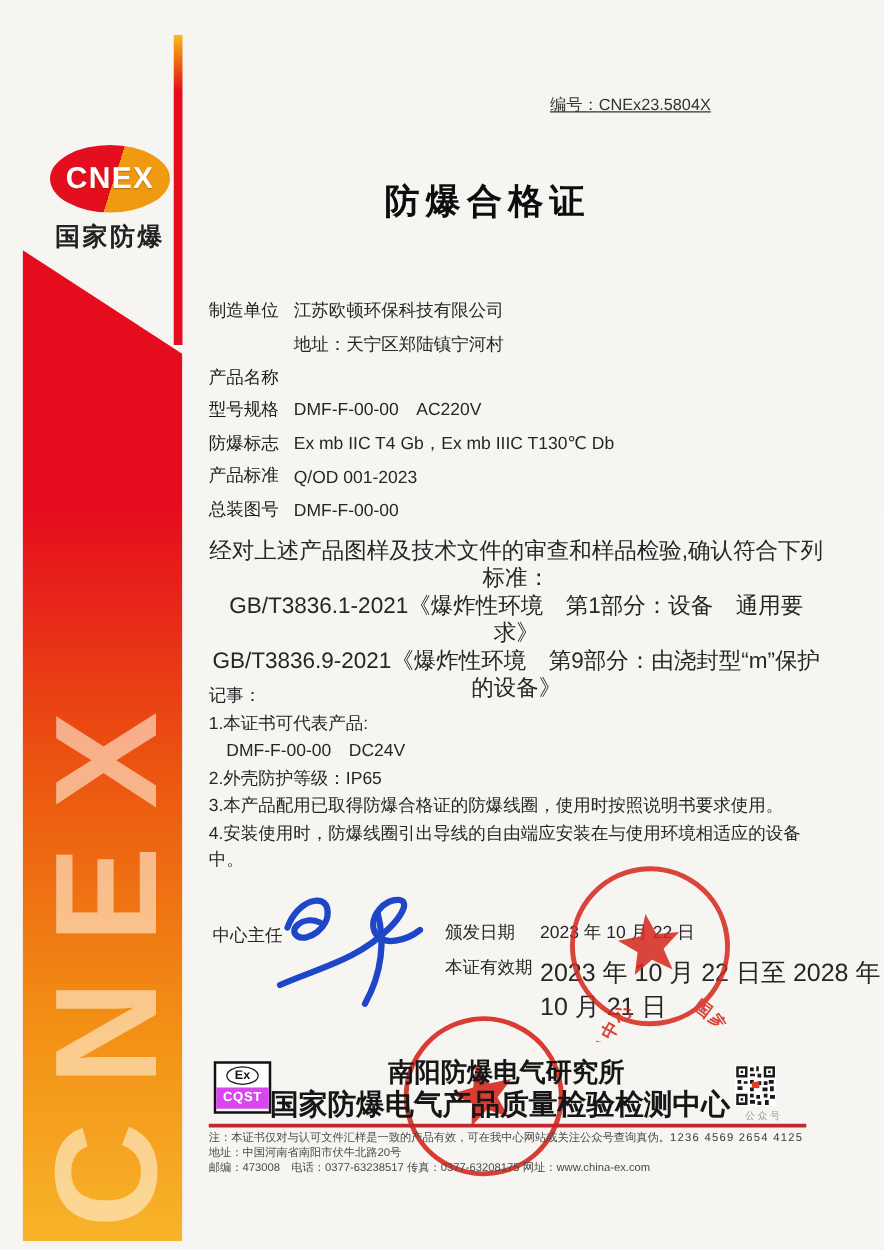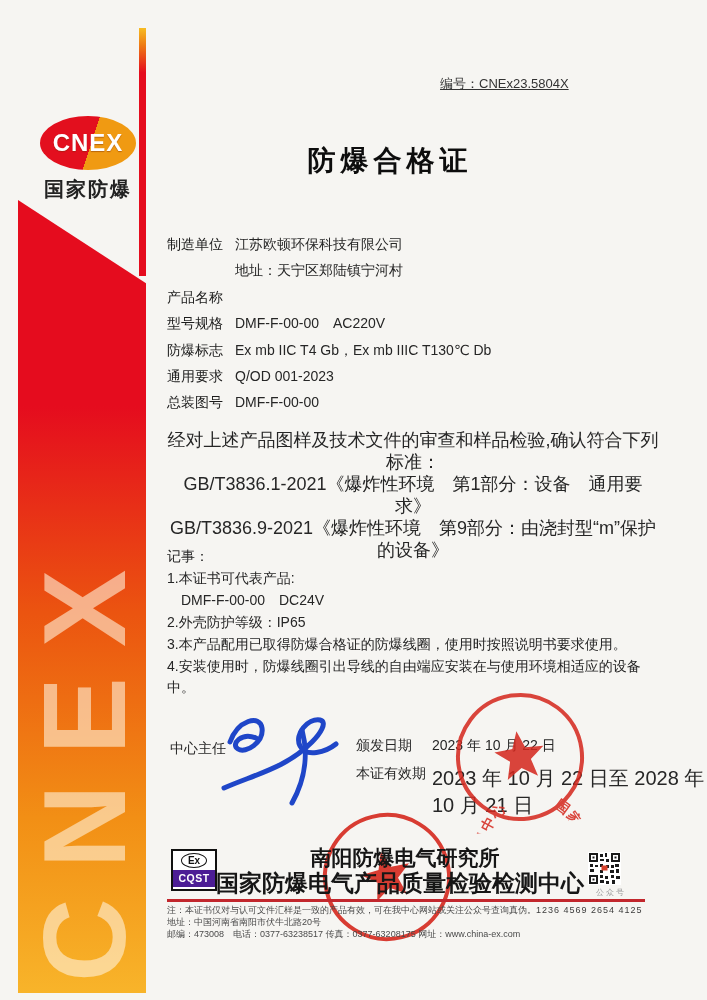--- a/index.html
+++ b/index.html
@@ -23,21 +23,21 @@
   .logo-caption{left:36px;top:176px;width:104px;text-align:center;font-size:20px;font-weight:600;
     color:#222;letter-spacing:2px;}
 
   
   .cert-no{left:440px;top:75px;font-size:13px;color:#333;text-decoration:underline;}
   .title{left:210px;top:142px;width:360px;text-align:center;font-size:28px;font-weight:800;
     letter-spacing:5px;color:#0d0d0d;}
 
   
   .fields{left:167px;top:236px;width:490px;font-size:14px;color:#262626;}
-  .frow{height:26.4px;display:flex;align-items:flex-start;}
+  .frow{height:26.4px;display:flex;align-items:center;}
   .flabel{width:68px;flex:0 0 68px;color:#1b1b1b;}
   .fvalue{flex:1;}
 
   
   .conformity{left:167px;top:429px;width:492px;font-size:18px;line-height:22px;color:#262626;text-align:center;}
   .notes{left:167px;top:546px;width:492px;font-size:14px;line-height:21.9px;color:#262626;}
 
   
   .director-label{left:170px;top:740px;font-size:14px;color:#262626;}
   .signature{left:216px;top:708px;width:140px;height:100px;}
@@ -49,21 +49,21 @@
   
   .stamp{opacity:.86;}
   .stamp1{left:450px;top:687px;width:140px;height:140px;transform:rotate(-8deg);}
   .stamp2{left:317px;top:807px;width:140px;height:140px;transform:rotate(-14deg);opacity:.9;}
 
   
   .cqst{left:171px;top:849px;width:46px;height:42px;border:2.5px solid #111;background:#fff;box-sizing:border-box;}
   .cqst-ex{height:19px;display:flex;align-items:center;justify-content:center;}
   .cqst-ex span{display:inline-block;width:26px;height:15px;border:1.5px solid #111;border-radius:50%;
     font-size:10px;font-weight:700;text-align:center;line-height:14px;box-sizing:border-box;color:#111;}
-  .cqst-bar{height:17px;background:#4c1d95;color:#fff;font-weight:700;font-size:10.5px;text-align:center;
+  .cqst-bar{height:17px;background:#d946ef;color:#fff;font-weight:700;font-size:10.5px;text-align:center;
     line-height:17px;letter-spacing:.5px;}
   .org-institute{left:240px;top:844px;width:330px;text-align:center;font-size:21px;font-weight:800;color:#161616;}
   .org-center{left:180px;top:868px;width:440px;text-align:center;font-size:23px;font-weight:800;color:#161616;}
   .qr{left:588px;top:852px;width:33px;height:33px;}
   .qr-caption{left:584px;top:887px;width:42px;text-align:right;font-size:8px;color:#9a9a9a;letter-spacing:2px;}
   .red-line{left:167px;top:899px;width:478px;height:3px;background:#c2272d;}
 
   
   .footer{left:167px;top:905px;width:492px;font-size:9px;line-height:11.8px;color:#4a4a4a;}
   .footer .code{margin-left:0;letter-spacing:1px;color:#3c3c3c;}
@@ -98,21 +98,21 @@
     </div>
     <div class="frow">
       <span class="flabel">型号规格</span>
       <span class="fvalue">DMF-F-00-00　AC220V</span>
     </div>
     <div class="frow">
       <span class="flabel">防爆标志</span>
       <span class="fvalue">Ex mb IIC T4 Gb，Ex mb IIIC T130℃ Db</span>
     </div>
     <div class="frow">
-      <span class="flabel">通用要求</span>
+      <span class="flabel">产品标准</span>
       <span class="fvalue">Q/OD 001-2023</span>
     </div>
     <div class="frow">
       <span class="flabel">总装图号</span>
       <span class="fvalue">DMF-F-00-00</span>
     </div>
   </div>
 
   <div class="abs conformity">
     <div>经对上述产品图样及技术文件的审查和样品检验,确认符合下列标准：</div>

